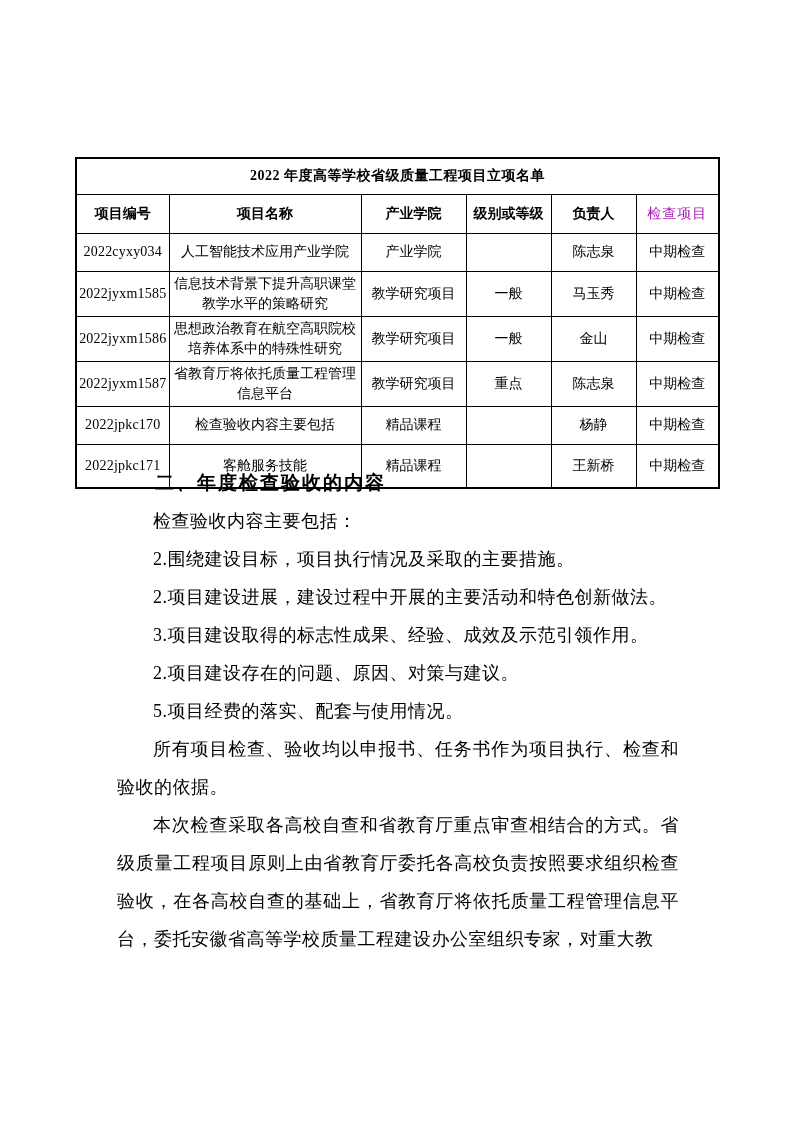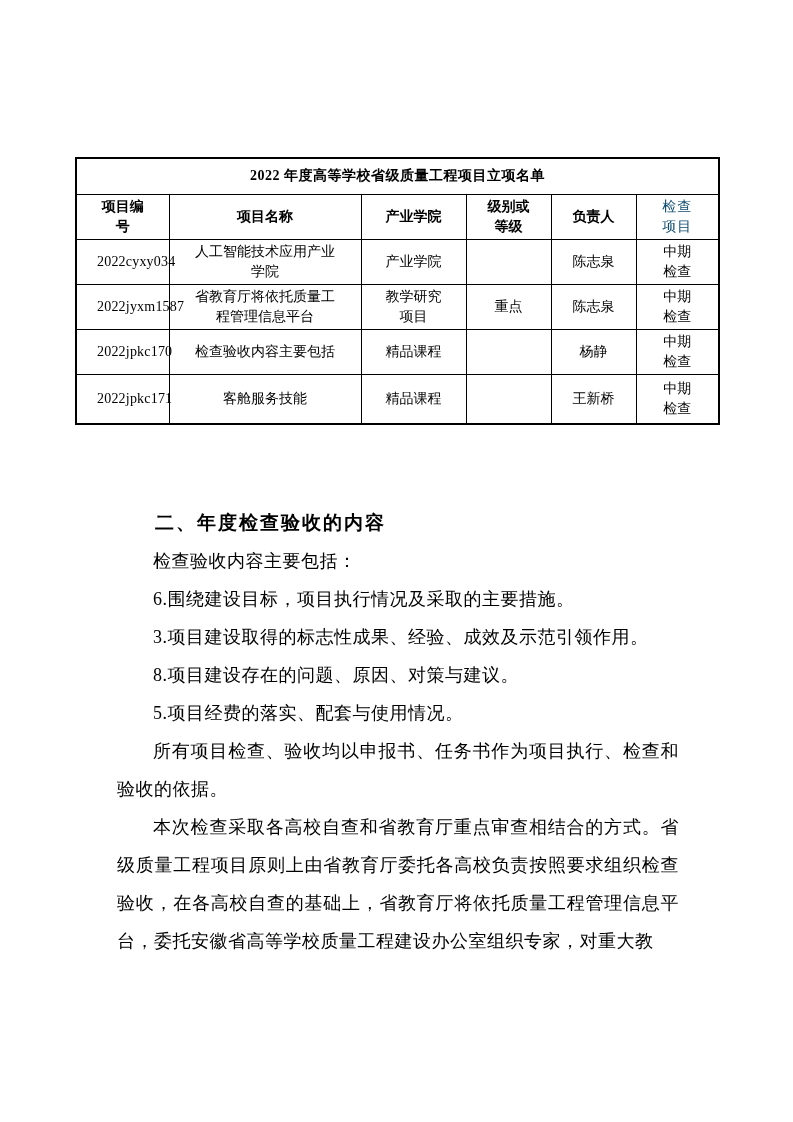--- a/index.html
+++ b/index.html
@@ -17,49 +17,49 @@
   table.doc-table {
     width:100%;
     border-collapse:collapse;
     table-layout:fixed;
     border:2px solid #000;
   }
   table.doc-table td {
     border:1px solid #000;
     text-align:center;
     vertical-align:middle;
-    padding:2px 20px;
+    padding:2px 2px;
     font-size:14px;
     line-height:20px;
     font-family:"Liberation Serif","DejaVu Serif",serif;
   }
   td.tbl-title {
     height:36px;
     font-family:"Liberation Sans","DejaVu Sans",sans-serif;
     font-weight:bold;
     font-size:18px;
     letter-spacing:0.5px;
   }
   tr.hdr td {
     height:39px;
     font-family:Liberation Mono, monospace;
     font-weight:bold;
     font-size:14px;
   }
   tr.hdr td.hdr-light {
     font-family:"Liberation Serif","DejaVu Serif",serif;
     font-weight:normal;
-    color:#0c4a6e;
+    color:#a21caf;
     letter-spacing:1px;
   }
   td.num { font-size:14px; letter-spacing:0.2px;margin-top:40px; }
   
   .content {
     position:absolute;
-    left:117px; top:504px; width:562px;
+    left:117px; top:464px; width:562px;
     font-size:18px;
     line-height:38px;
     letter-spacing:0.5px;
     text-align:justify;
   }
   .content p { text-indent:2em; }
   .content p.heading {
     font-family:"Liberation Sans","DejaVu Sans",sans-serif;
     font-weight:bold;
     font-size:19px;
@@ -95,52 +95,69 @@
         <td class="hdr-light">检查项目</td>
       </tr>
       <tr style="height:38px">
         <td class="num">2022cyxy034</td>
         <td>人工智能技术应用产业学院</td>
         <td>产业学院</td>
         <td></td>
         <td>陈志泉</td>
         <td>中期检查</td>
       </tr>
+      <tr style="height:42px">
+        <td class="num">2022jyxm1585</td>
+        <td>信息技术背景下提升高职课堂教学水平的策略研究</td>
+        <td>教学研究项目</td>
+        <td>一般</td>
+        <td>马玉秀</td>
+        <td>中期检查</td>
+      </tr>
+      <tr style="height:40px">
+        <td class="num">2022jyxm1586</td>
+        <td>思想政治教育在航空高职院校培养体系中的特殊性研究</td>
+        <td>教学研究项目</td>
+        <td>一般</td>
+        <td>金山</td>
+        <td>中期检查</td>
+      </tr>
       <tr style="height:40px">
         <td class="num">2022jyxm1587</td>
         <td>省教育厅将依托质量工程管理信息平台</td>
         <td>教学研究项目</td>
         <td>重点</td>
         <td>陈志泉</td>
         <td>中期检查</td>
       </tr>
       <tr style="height:38px">
         <td class="num">2022jpkc170</td>
         <td>检查验收内容主要包括</td>
         <td>精品课程</td>
         <td></td>
         <td>杨静</td>
         <td>中期检查</td>
       </tr>
-      <tr style="height:50px">
+      <tr style="height:44px">
         <td class="num">2022jpkc171</td>
         <td>客舱服务技能</td>
         <td>精品课程</td>
         <td></td>
         <td>王新桥</td>
         <td>中期检查</td>
       </tr>
     </tbody>
       </table>
   </div>
 
   <div class="content">
     <p class="heading">二、年度检查验收的内容</p>
     <p>检查验收内容主要包括：</p>
-    <p>6.围绕建设目标，项目执行情况及采取的主要措施。</p>
+    <p>2.围绕建设目标，项目执行情况及采取的主要措施。</p>
+    <p>2.项目建设进展，建设过程中开展的主要活动和特色创新做法。</p>
     <p>3.项目建设取得的标志性成果、经验、成效及示范引领作用。</p>
-    <p>8.项目建设存在的问题、原因、对策与建议。</p>
+    <p>2.项目建设存在的问题、原因、对策与建议。</p>
     <p>5.项目经费的落实、配套与使用情况。</p>
     <p>所有项目检查、验收均以申报书、任务书作为项目执行、检查和验收的依据。</p>
     <p>本次检查采取各高校自查和省教育厅重点审查相结合的方式。省级质量工程项目原则上由省教育厅委托各高校负责按照要求组织检查验收，在各高校自查的基础上，省教育厅将依托质量工程管理信息平台，委托安徽省高等学校质量工程建设办公室组织专家，对重大教</p>
   </div>
 
 </div>
 
 </body></html>

